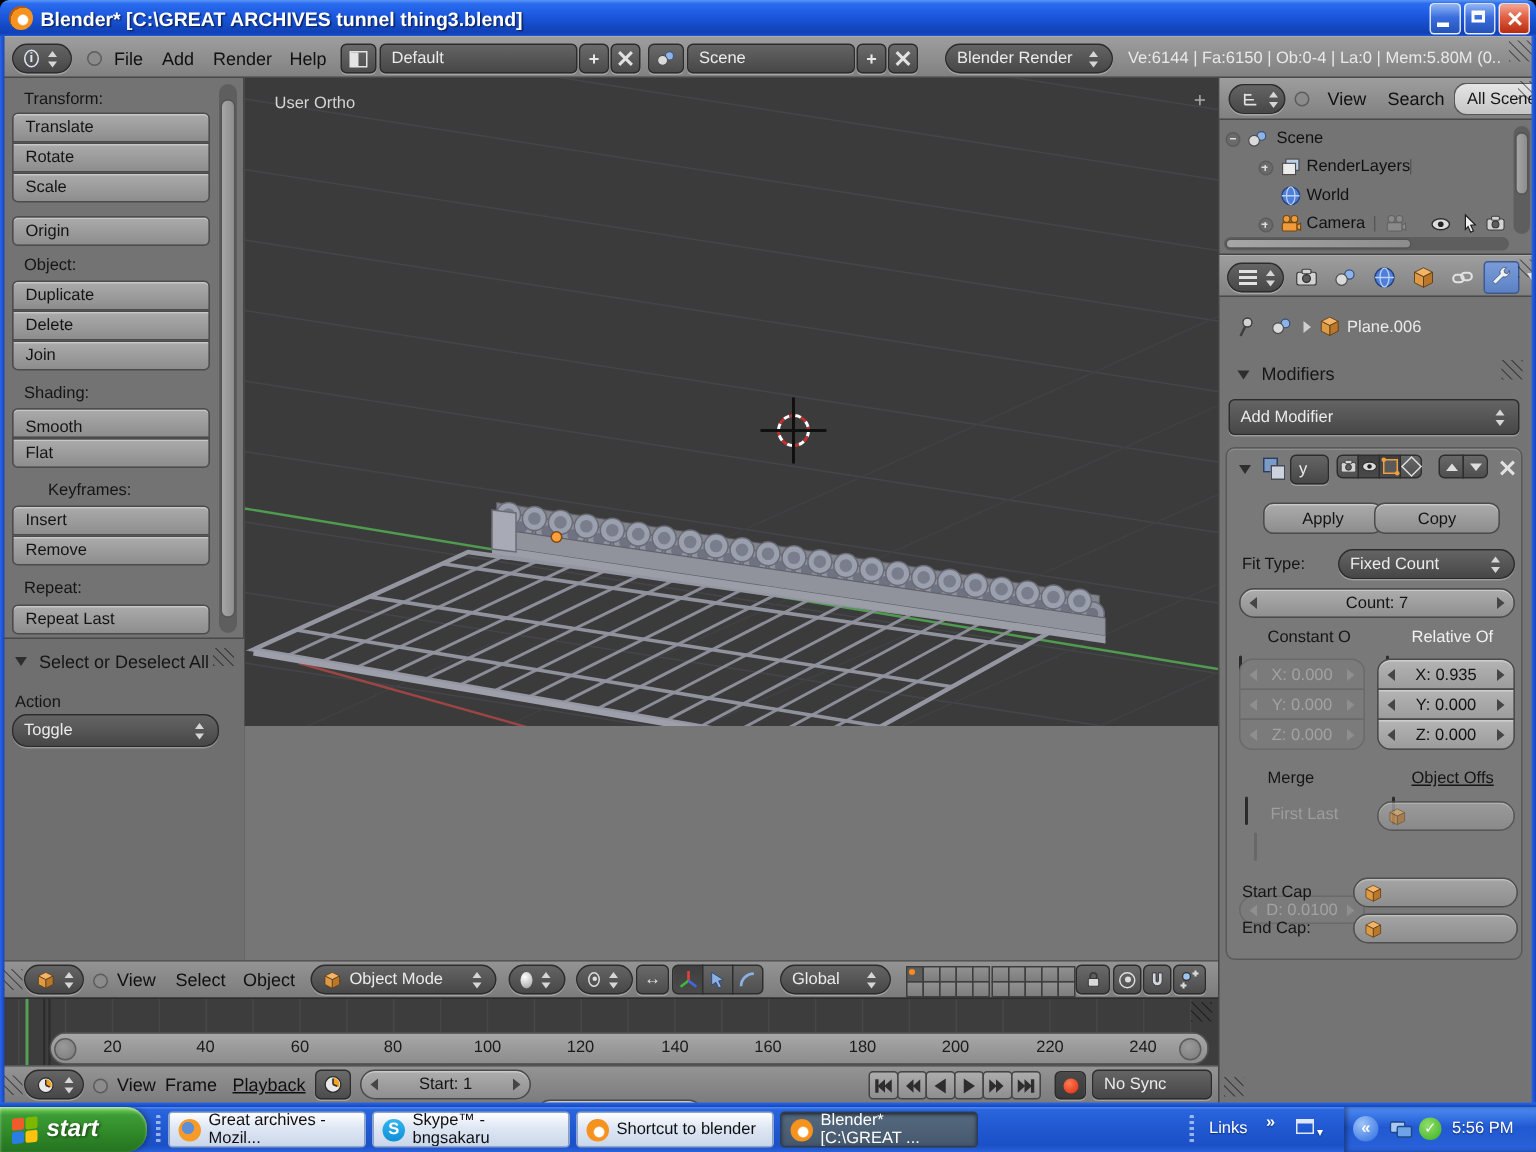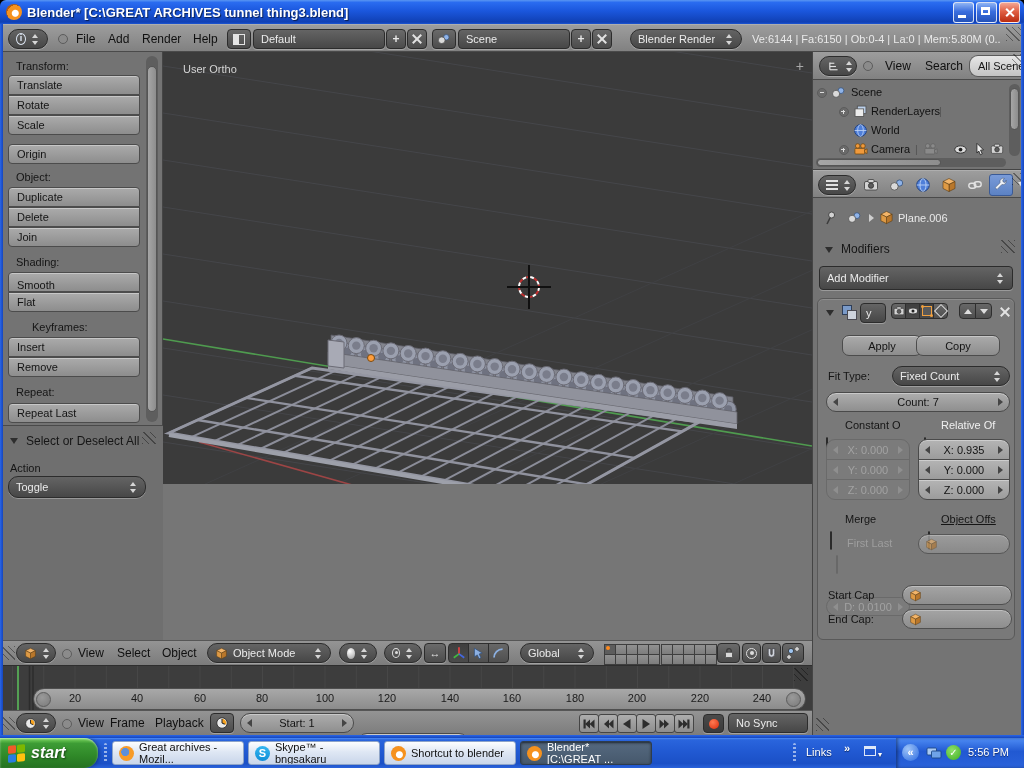--- a/index.html
+++ b/index.html
@@ -674,21 +674,21 @@
         <div class="abs hatch" style="left:2px;top:6px;width:13px;height:13px;"></div>
         <div class="abs dd" style="left:16px;top:2px;width:40px;">
           <svg class="ic" width="13" height="13">
               <use href="#i-clock"></use>
             </svg>
             <span class="ud"></span>
         </div>
         <span class="abs ocirc" style="left:62px;top:8px;"></span>
         <span class="abs menu" style="left:78px;top:5px;">View</span>
         <span class="abs menu" style="left:110px;top:5px;">Frame</span>
-        <span class="abs menu" style="left:155px;top:5px;">Playback</span>
+        <span class="abs menu" style="left:155px;top:5px;text-decoration:underline;">Playback</span>
         <div class="abs sq" style="left:210px;top:2px;width:24px;">
             <svg class="ic" width="14" height="14">
               <use href="#i-clock"></use>
             </svg>
           </div>
         <div class="abs pill arrows" style="left:240px;top:2px;width:114px;height:20px;">
             <span>Start: 1</span>
           </div>
         <div class="abs pill arrows" style="left:357px;top:2px;width:112px;height:20px;">
             <span>End: 250</span>

